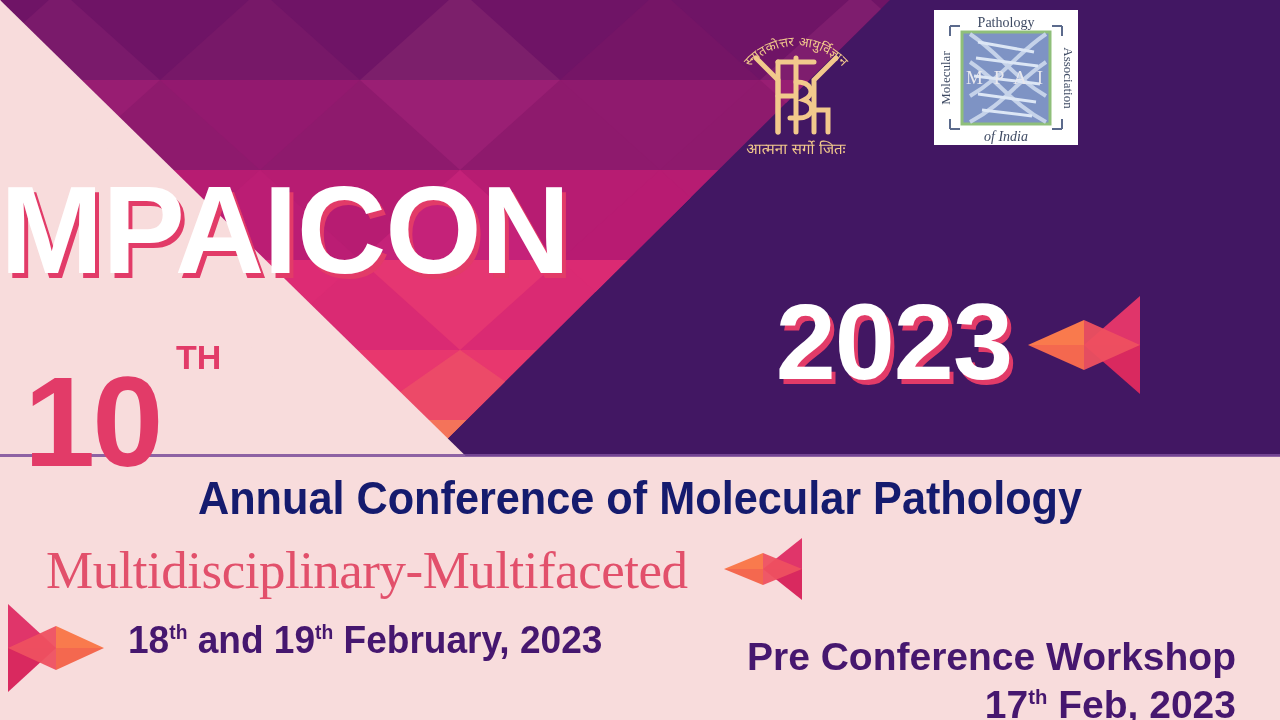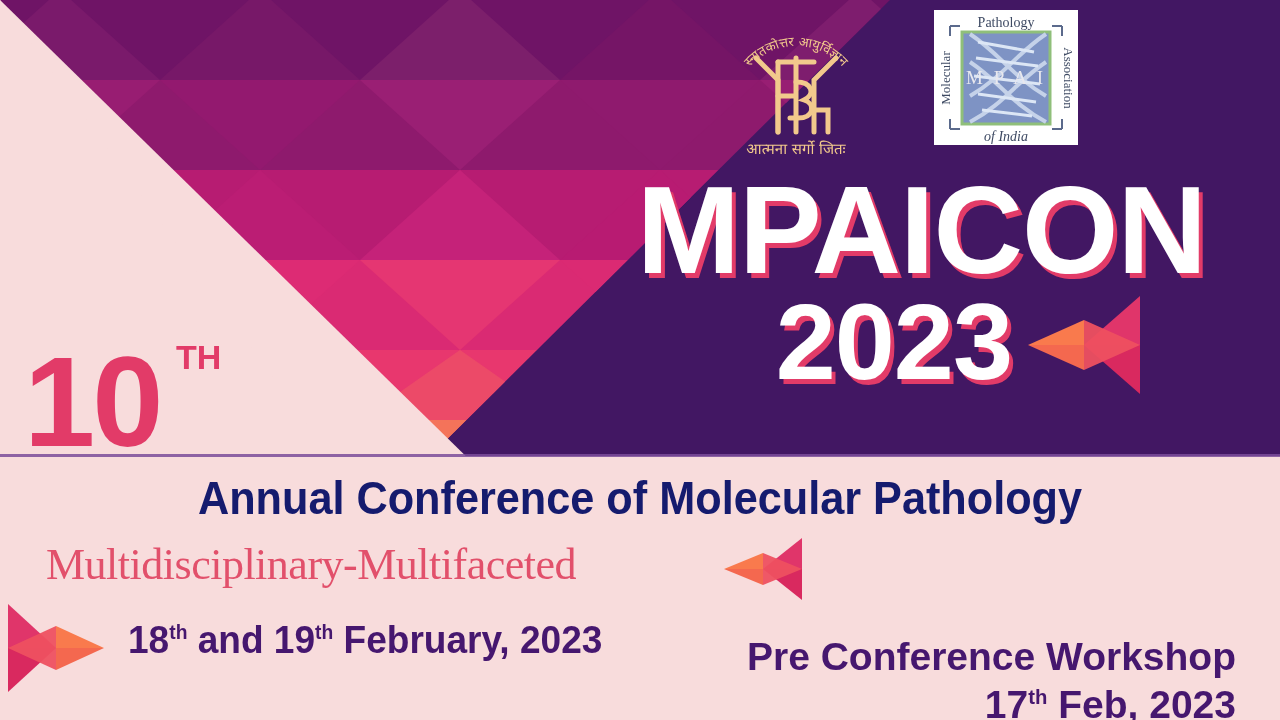--- a/index.html
+++ b/index.html
@@ -92,21 +92,20 @@
     position: relative;
     box-sizing: border-box;
   }
 
   
   .title-main {
     position: absolute;
     left: 0;
     right: 74px;
     top: 168px;
-    text-align: right;
     font-family: "Liberation Sans", sans-serif;
     font-weight: bold;
     font-size: 124px;
     line-height: 1;
     letter-spacing: -1px;
     color: #ffffff;
     text-shadow: 4px 5px 0 #E23B68;
     white-space: nowrap;
   }
   .title-year {
@@ -138,21 +137,21 @@
   .ordinal-block {
     position: absolute;
     left: 24px;
     top: 330px;
     width: 230px;
     height: 140px;
   }
   .ordinal-num {
     position: absolute;
     left: 0;
-    top: 8px;
+    top: 28px;
     font-family: "Liberation Sans", sans-serif;
     font-weight: bold;
     font-size: 128px;
     line-height: 1;
     color: #E23B68;
     letter-spacing: -3px;
   }
   .ordinal-sup {
     position: absolute;
     left: 152px;
@@ -186,21 +185,21 @@
     left: 0;
     top: 537px;
     width: 1280px;
     height: 62px;
   }
   .tagline-text {
     position: absolute;
     left: 46px;
     top: 0;
     font-family: "Liberation Serif", "DejaVu Serif", serif;
-    font-size: 44px;
+    font-size: 53px;
     line-height: 1.25;
     color: #E2506B;
     letter-spacing: -0.5px;
     white-space: nowrap;
   }
   .arrow-tagline {
     position: absolute;
     left: 724px;
     top: 538px;
     width: 78px;

